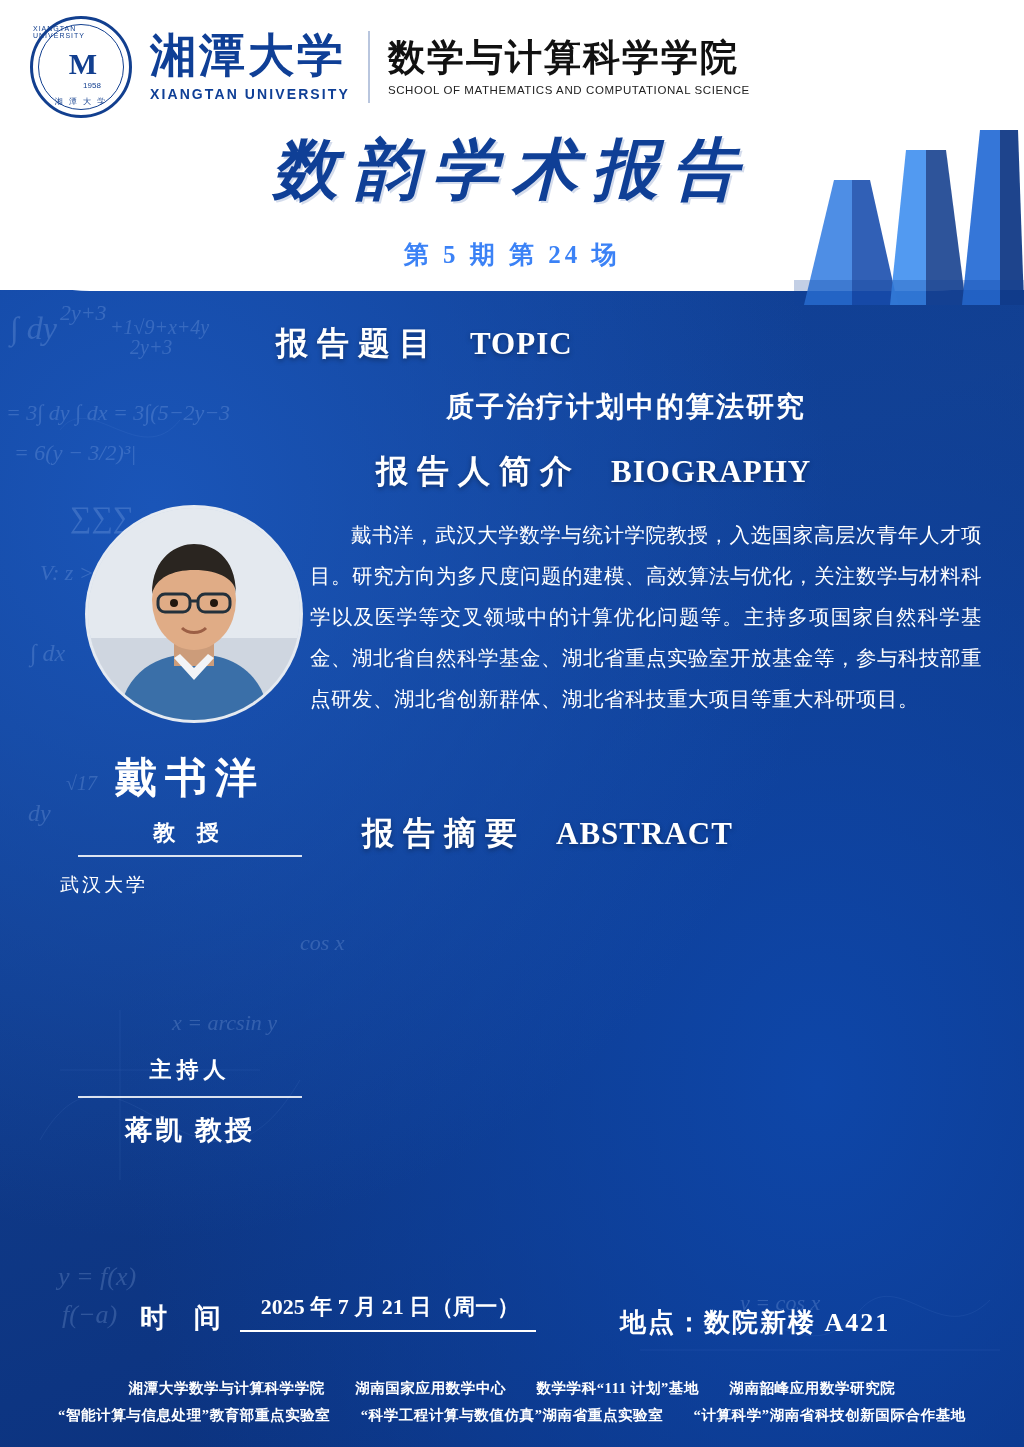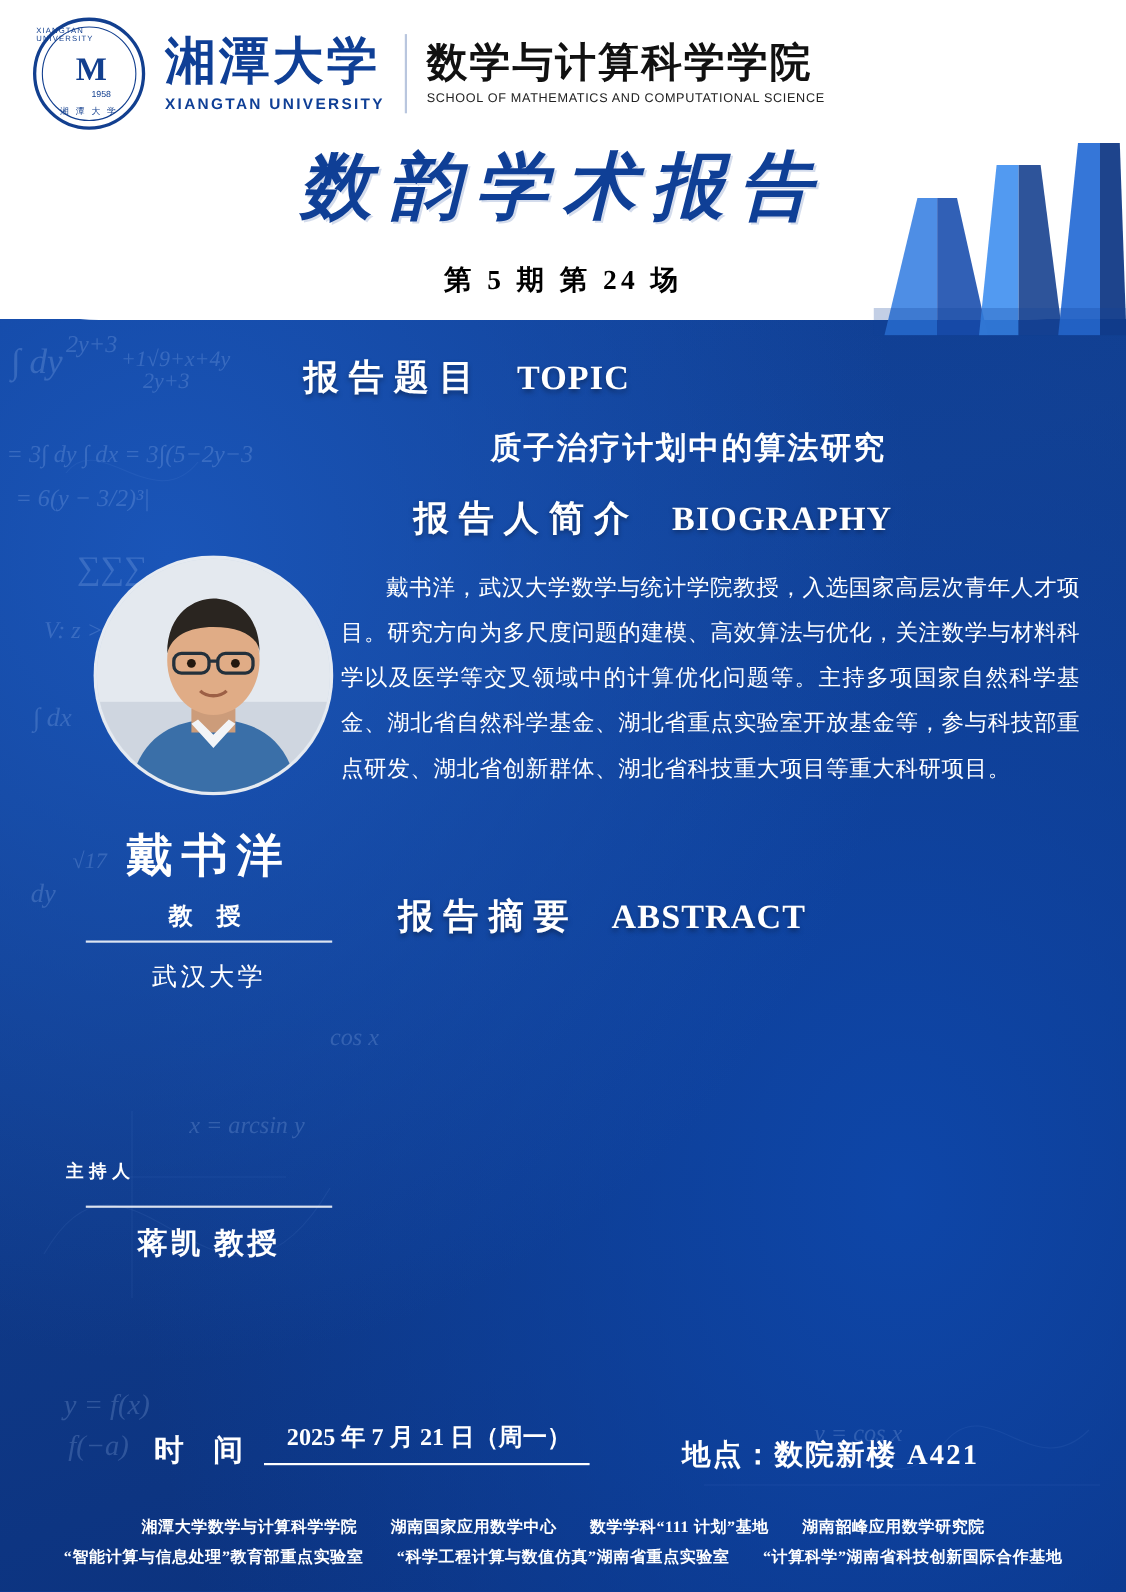--- a/index.html
+++ b/index.html
@@ -83,21 +83,21 @@
   .title-cn{
     position:absolute;left:0;right:0;top:125px;text-align:center;
     font-family:"Liberation Serif",serif;
     font-weight:bold;font-style:italic;
     font-size:66px;color:#0f3f96;letter-spacing:14px;
     text-shadow:2px 2px 0 rgba(15,63,150,.18);
   }
   .issue{
     position:absolute;left:0;right:0;top:238px;text-align:center;
     font-family:"Liberation Serif",serif;font-weight:bold;
-    font-size:25px;color:#000000;letter-spacing:4px;
+    font-size:25px;color:#3b82f6;letter-spacing:4px;
   }
 
   
   .bldg{position:absolute;right:0;top:120px;width:230px;height:185px;overflow:hidden;}
   .bldg svg{display:block;}
 
   
   .sec-head{
     display:flex;align-items:baseline;gap:30px;
     color:#fff;
@@ -150,28 +150,28 @@
   }
   .sp-title{
     position:absolute;left:60px;top:818px;width:260px;text-align:center;
     color:#fff;font-family:"Liberation Serif",serif;font-weight:bold;
     font-size:22px;letter-spacing:8px;
   }
   .rule{
     position:absolute;height:2px;background:rgba(255,255,255,.85);
   }
   .sp-org{
-    position:absolute;left:60px;top:872px;width:260px;text-align:center;
+    position:absolute;left:60px;top:872px;width:260px;
     color:#fff;font-family:Liberation Serif, serif;
-    font-size:23px;letter-spacing:3px;
+    font-size:19px;letter-spacing:3px;
   }
   .host-label{
-    position:absolute;left:60px;top:1055px;width:260px;
+    position:absolute;left:60px;top:1055px;width:260px;text-align:center;
     color:#fff;font-family:Liberation Sans, sans-serif;font-weight:bold;
-    font-size:16px;letter-spacing:5px;
+    font-size:22px;letter-spacing:5px;
   }
   .host-name{
     position:absolute;left:60px;top:1112px;width:260px;text-align:center;
     color:#fff;font-family:"Liberation Serif",serif;font-weight:bold;
     font-size:27px;letter-spacing:3px;
   }
 
   
   .time-label{
     position:absolute;left:140px;top:1300px;

